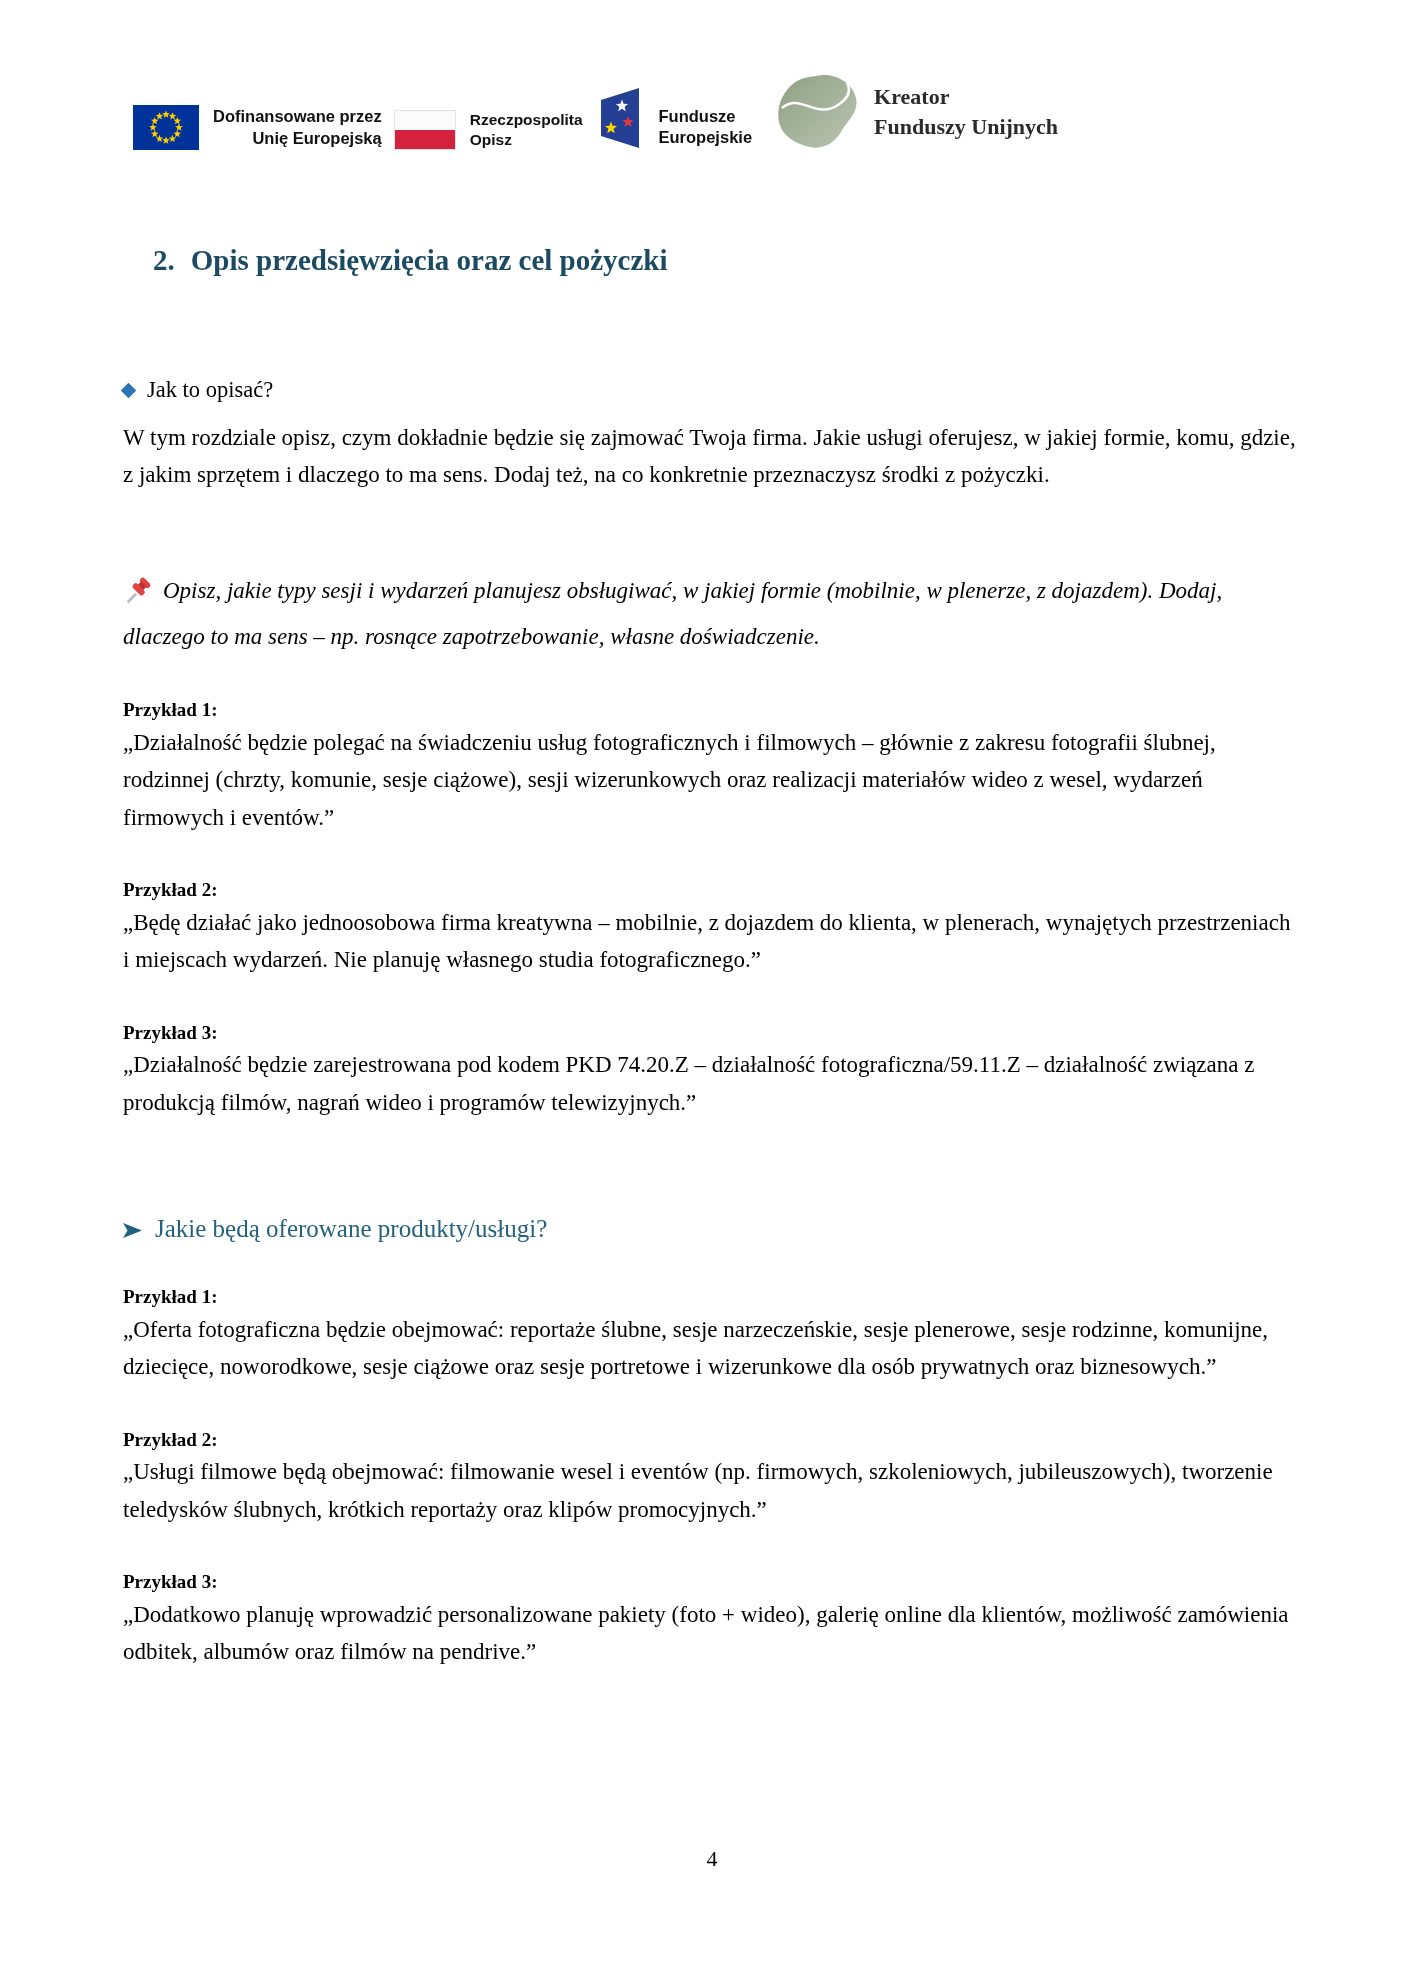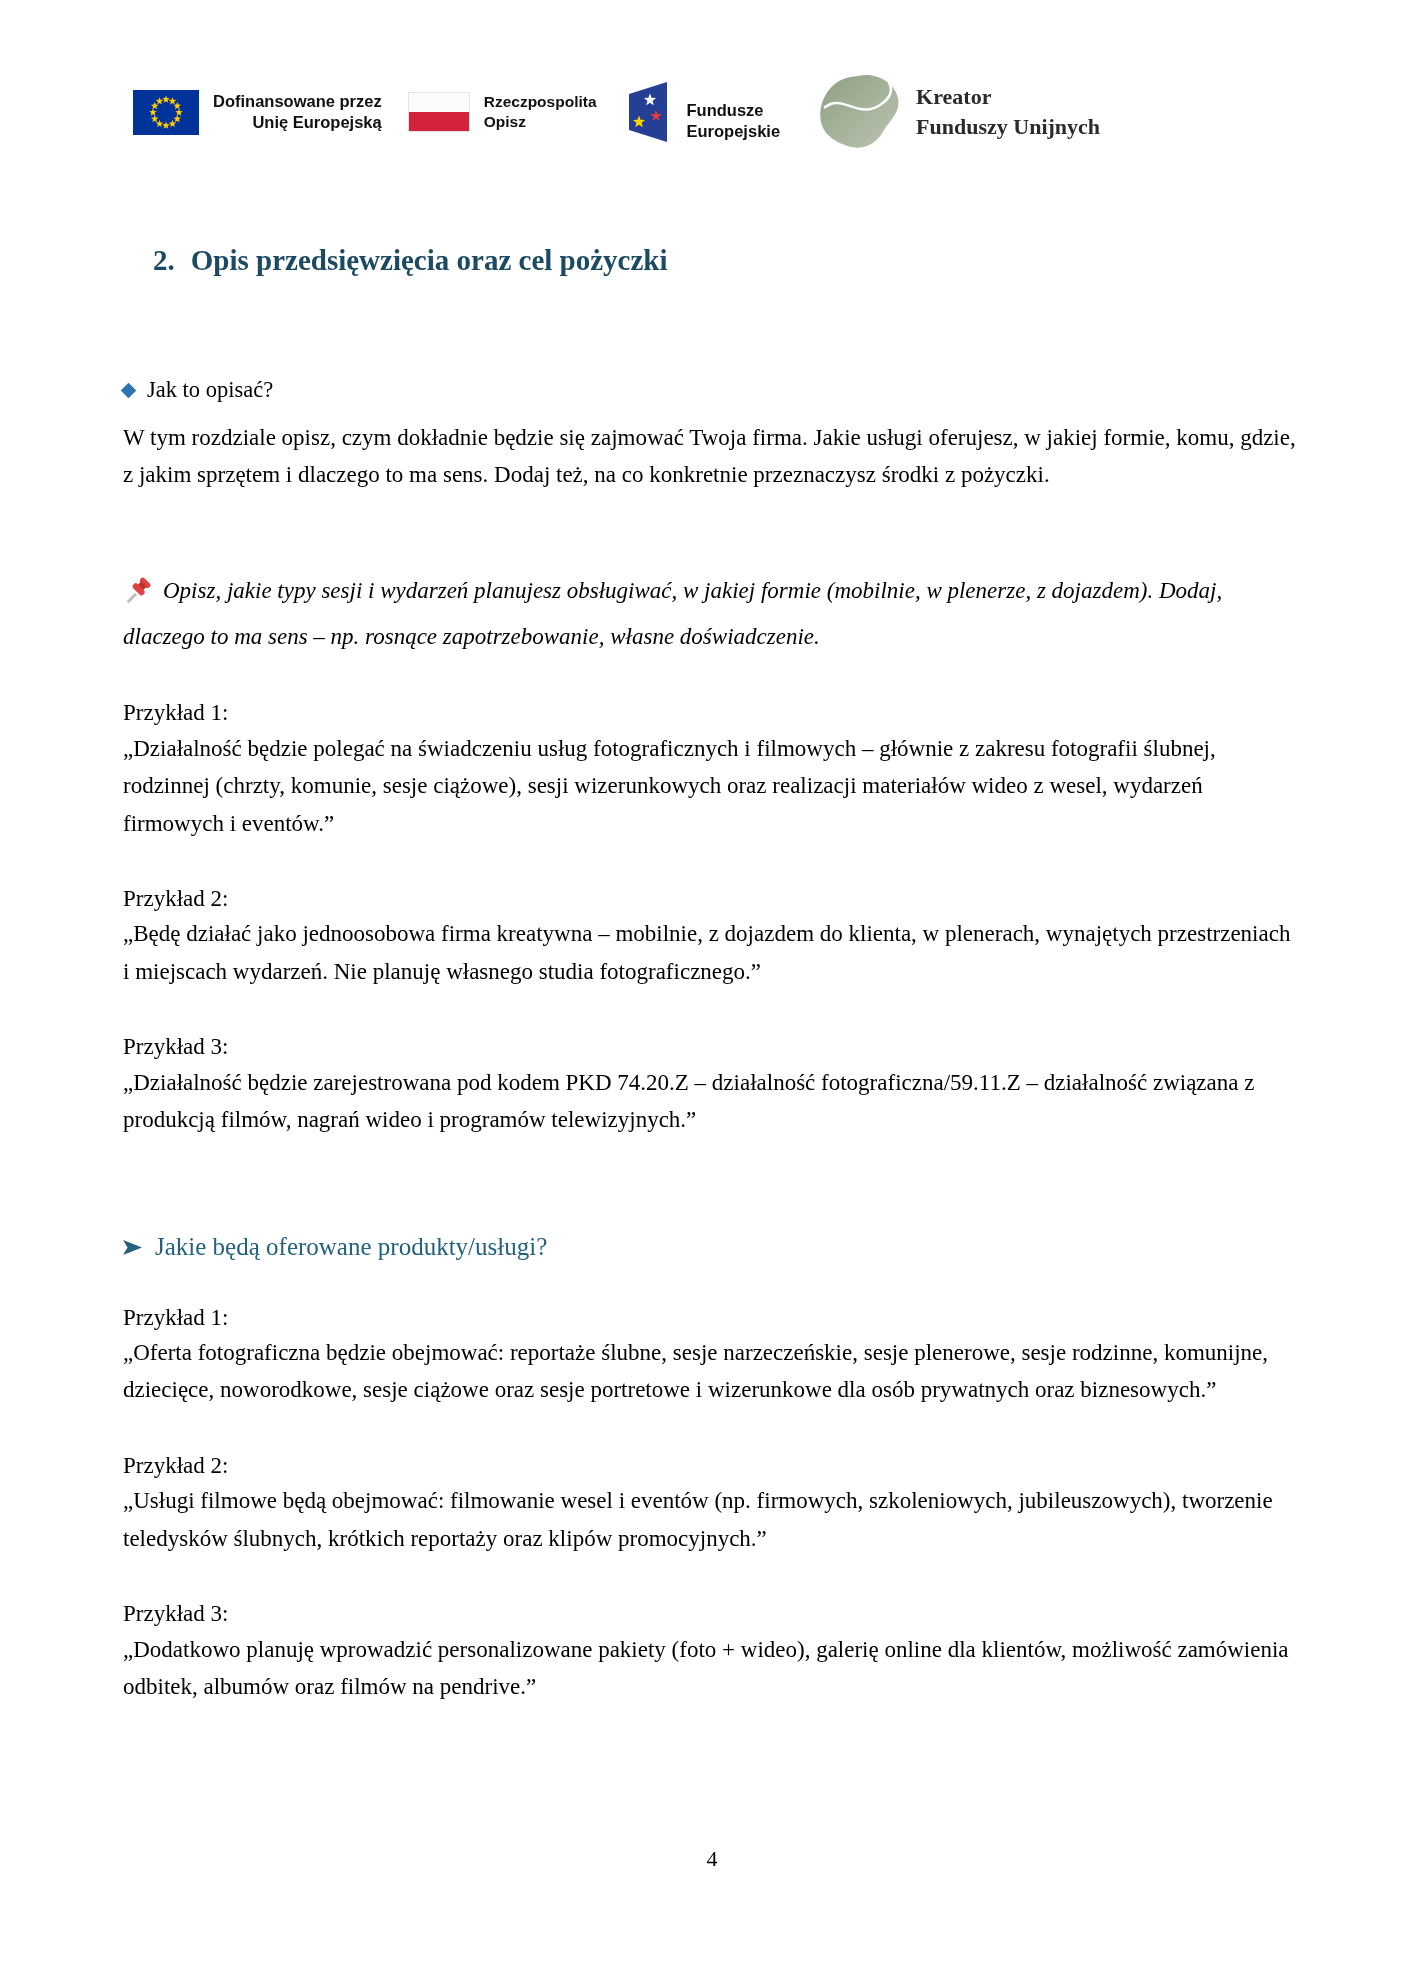--- a/index.html
+++ b/index.html
@@ -5,23 +5,23 @@
   html,body{margin:0;padding:0;}
   body{
     width:1424px;height:1986px;
     background:#ffffff;
     font-family:"Liberation Serif", serif;
     color:#000;
     position:relative;
     overflow:hidden;
   }
   .header{
-    display:flex;align-items:center;
+    display:flex;align-items:flex-end;
     padding:74px 0 0 133px;
-    gap:26px;
+    gap:12px;
     font-family:"Liberation Sans", sans-serif;
   }
   .logo-unit{display:flex;align-items:center;gap:14px;}
   .eu-text{font-size:16.5px;font-weight:bold;text-align:right;line-height:1.3;color:#111;}
   .pl-flag{width:62px;height:40px;border:1px solid #e3e3e3;box-sizing:border-box;display:flex;flex-direction:column;}
   .pl-flag .w{flex:1;background:#fbfbfb;}
   .pl-flag .r{flex:1;background:#d4213d;}
   .pl-text{font-size:15.5px;font-weight:700;line-height:1.3;color:#111;}
   .fe-text{font-size:16.5px;font-weight:bold;line-height:1.3;color:#111;margin-top:18px;}
   .kreator-text{font-family:"Liberation Serif", serif;font-size:22px;line-height:1.35;color:#2b2b2b;}
@@ -53,21 +53,21 @@
     font-weight:normal;
     margin:80px 0 0 0;
   }
   .section-heading svg{flex:0 0 auto;margin-top:2px;}
   .tip{
     margin:18px 0 0 0;
     font-size:23px;line-height:1.68;font-style:italic;
   }
   .pin{display:inline-block;vertical-align:-7px;margin-right:10px;}
   .example{margin-top:40px;}
-  .example-label{font-size:23px;font-weight:normal;line-height:1.45;}
+  .example-label{font-size:19px;font-weight:bold;line-height:1.45;}
   .example-text{font-size:23px;line-height:1.63;}
   .section-block{margin-top:0;}
   .section-block + .section-block{margin-top:94px;}
   .page-number{
     position:absolute;left:0;right:0;top:1846px;
     text-align:center;font-size:22px;
   }
   .defs-holder{position:absolute;width:0;height:0;overflow:hidden;}
 </style>
 </head>

